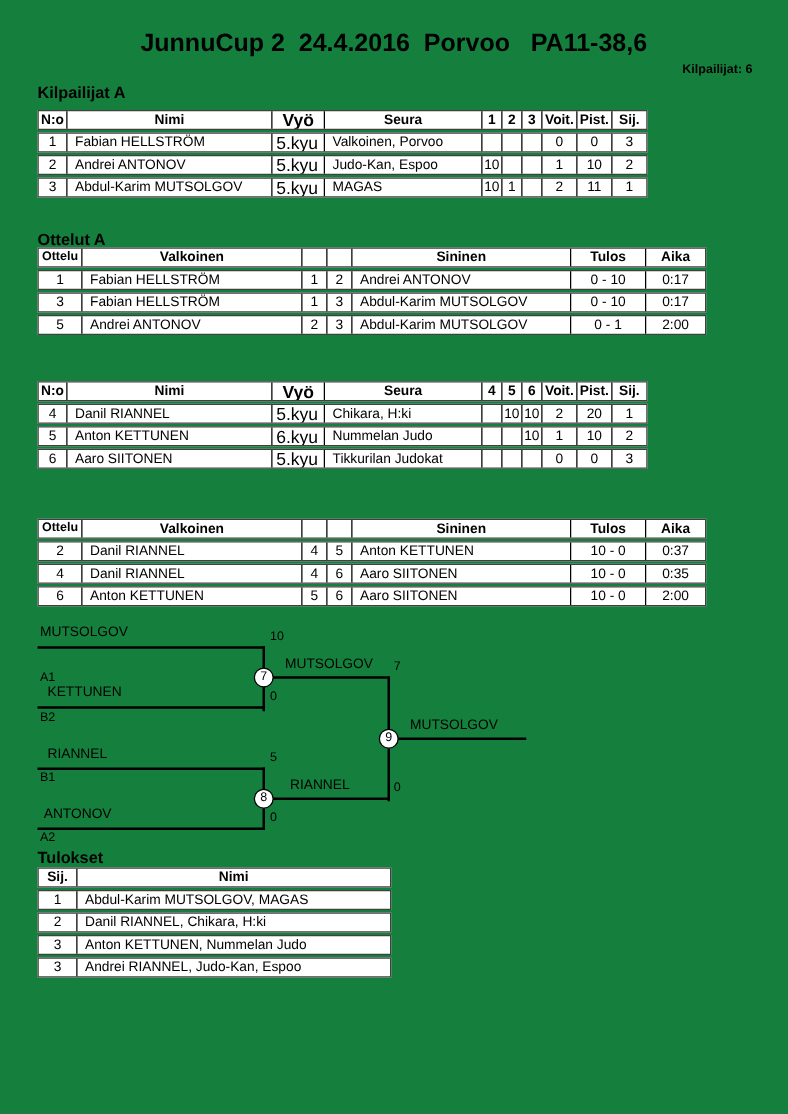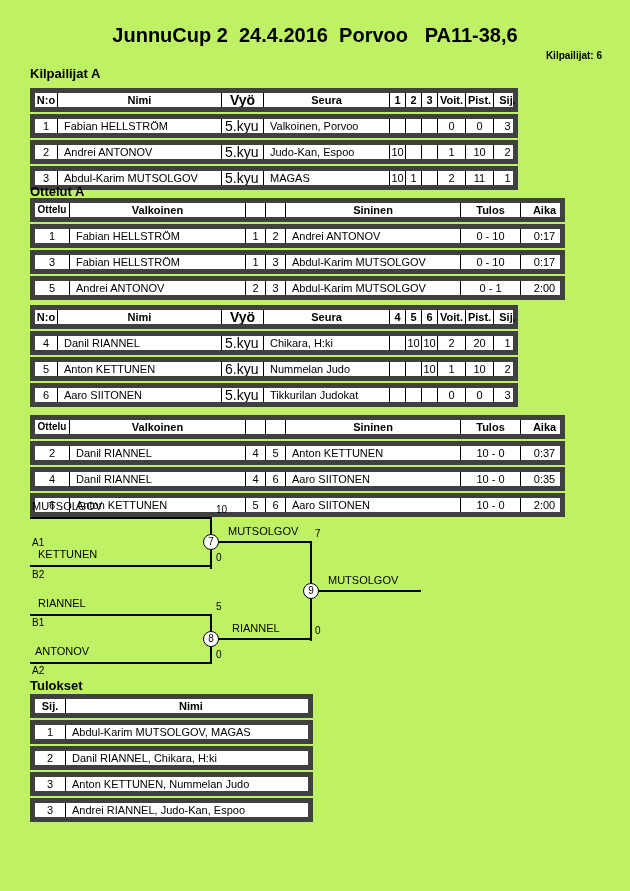--- a/index.html
+++ b/index.html
@@ -1,28 +1,28 @@
 <!DOCTYPE html>
 <html><head>
 <meta charset="utf-8">
 <style>
   * { margin:0; padding:0; box-sizing:border-box; }
   html,body { background:#fff; }
   body { width:630px; height:891px; font-family:"Liberation Sans", sans-serif; color:#000; position:relative; }
-  .page { position:absolute; top:0; left:0; width:630px; height:891px; background:#bef264; overflow:hidden; }
+  .page { position:absolute; top:0; left:0; width:630px; height:891px; background:#15803d; overflow:hidden; }
 
   .title { position:absolute; top:24px; left:0; width:630px; text-align:center; font-size:20px; font-weight:bold; white-space:pre; }
   .count { position:absolute; top:50px; right:28px; font-size:10px; font-weight:bold; }
   .sec-heading { position:absolute; left:30px; text-align:left; font-size:13px; font-weight:bold; }
 
   .tbl { position:absolute; left:30px; }
   .ktable { width:488px; }
   .otable { width:535px; }
   .rtable { width:283px; }
-  .trow { display:flex; border:5px solid #404040; margin-bottom:2px; background:#fff; }
+  .trow { display:flex; border:1px solid #404040; margin-bottom:2px; background:#fff; }
   .cell { flex:none; height:14px; line-height:14px; font-size:11px; overflow:hidden; white-space:nowrap; border-left:1px solid #000; }
   .cell:first-child { border-left:none; }
   .thead .cell { font-weight:bold; text-align:center; padding-left:0 !important; }
 
   
   .c-no{width:22px;text-align:center}
   .c-name{width:164px;padding-left:6px}
   .c-belt{width:42px;padding-left:3px;font-size:14px}
   .c-club{width:126px;padding-left:6px}
   .c-m{width:16px;text-align:center}

